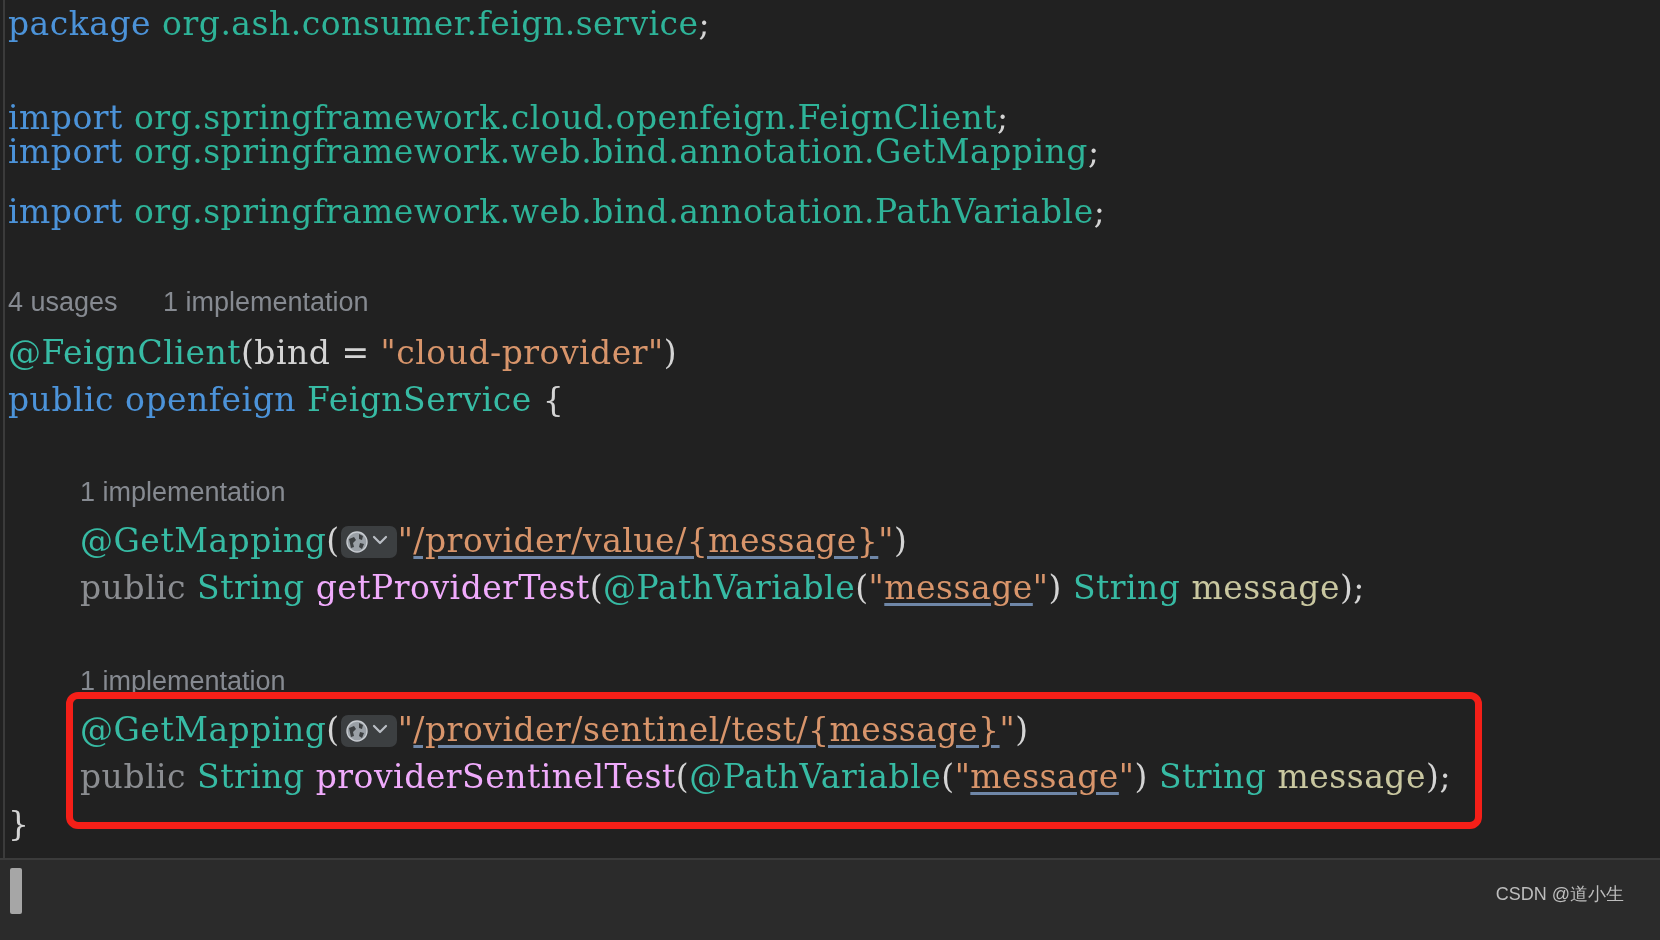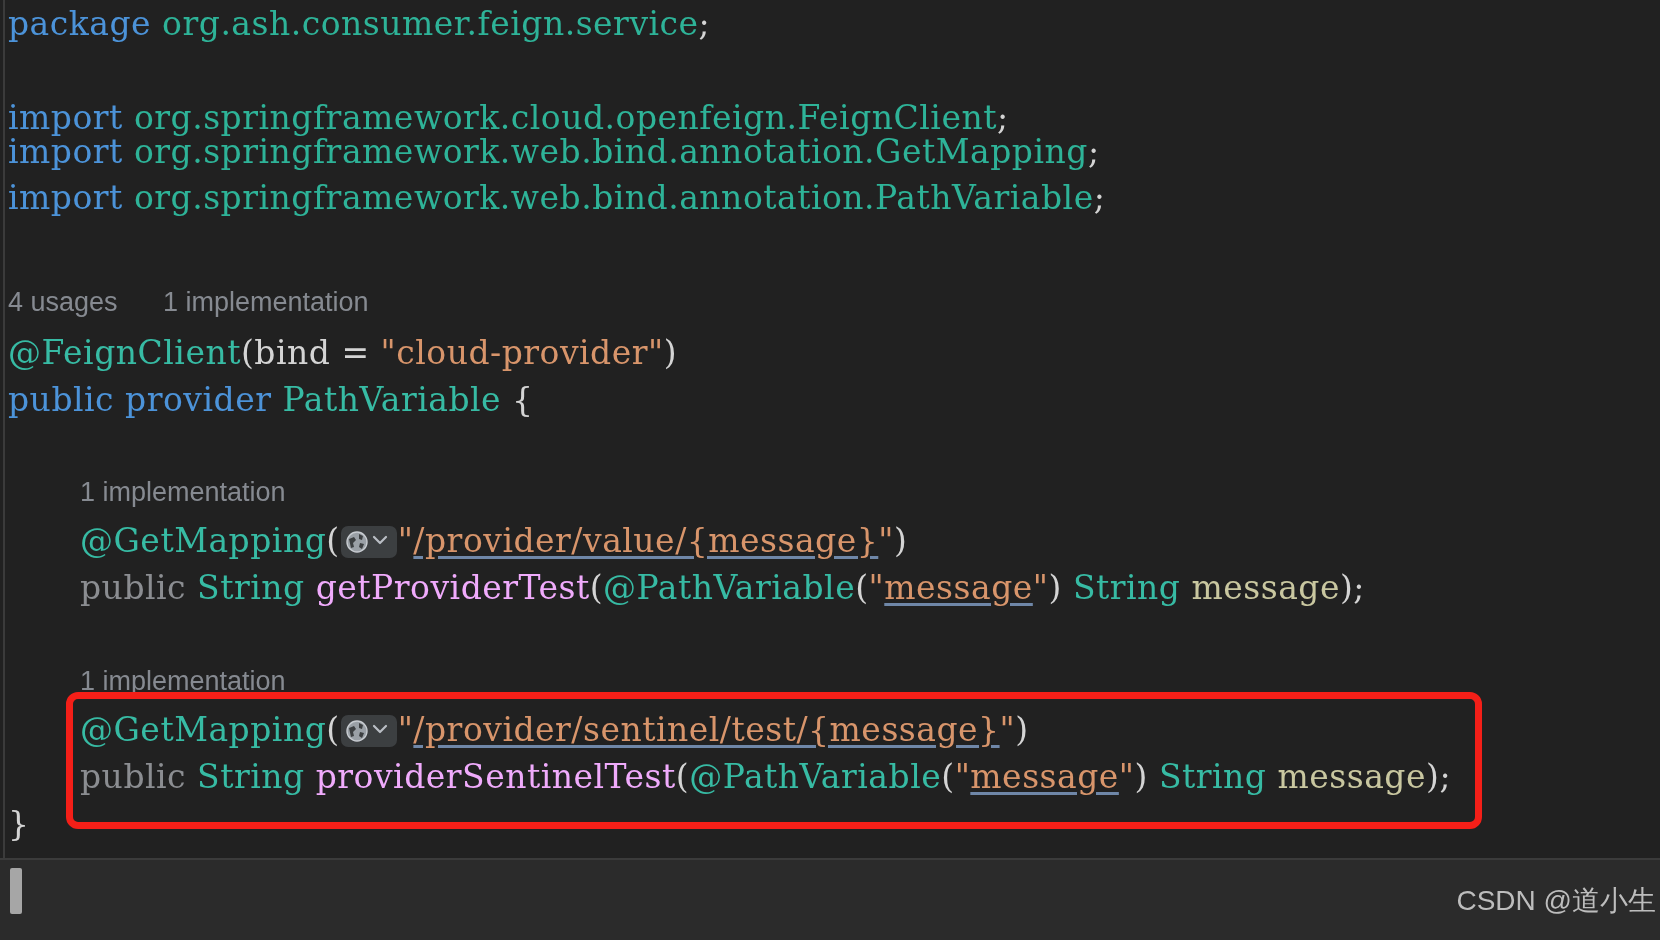--- a/index.html
+++ b/index.html
@@ -127,44 +127,44 @@
     position: absolute;
     left: 10px;
     top: 8px;
     width: 12px;
     height: 46px;
     background: #a6a6a6;
     border-radius: 2px;
   }
   .watermark {
     position: absolute;
-    right: 4px;
+    right: 36px;
     top: 22px;
     font-family: "Liberation Sans", "DejaVu Sans", sans-serif;
-    font-size: 28px;
+    font-size: 18px;
     color: #bdbdbd;
     white-space: pre;
   }
 </style>
 </head>
 <body>
 
 <div id="app">
 
   <div class="gutter-divider"></div>
 
   <div class="editor">
 
     <div id="code-lines">
         <div class="code-line" style="top: 0px;"><span class="kw">package</span><span class="plain"> </span><span class="pkg">org.ash.consumer.feign.service</span><span class="plain">;</span></div>
         <div class="code-line" style="top: 94px; text-align: center;"><span class="kw">import</span><span class="plain"> </span><span class="pkg">org.springframework.cloud.openfeign.FeignClient</span><span class="plain">;</span></div>
         <div class="code-line" style="top: 128px;"><span class="kw">import</span><span class="plain"> </span><span class="pkg">org.springframework.web.bind.annotation.GetMapping</span><span class="plain">;</span></div>
-        <div class="code-line" style="top: 174px;"><span class="kw">import</span><span class="plain"> </span><span class="pkg">org.springframework.web.bind.annotation.PathVariable</span><span class="plain">;</span></div>
+        <div class="code-line" style="top: 188px;"><span class="kw">import</span><span class="plain"> </span><span class="pkg">org.springframework.web.bind.annotation.PathVariable</span><span class="plain">;</span></div>
         <div class="code-line" style="top: 329px;"><span class="type">@FeignClient</span><span class="plain">(</span><span class="plain">bind</span><span class="plain"> = </span><span class="str">"cloud-provider"</span><span class="plain">)</span></div>
-        <div class="code-line" style="top: 376px;"><span class="kw">public</span><span class="plain"> </span><span class="kw">provider</span><span class="plain"> </span><span class="type">PathVariable</span><span class="plain"> {</span></div>
+        <div class="code-line" style="top: 376px;"><span class="kw">public</span><span class="plain"> </span><span class="kw">openfeign</span><span class="plain"> </span><span class="type">FeignService</span><span class="plain"> {</span></div>
         <div class="code-line" style="top: 800px;"><span class="plain">}</span></div>
       </div>
 
     <div id="indented-lines">
         <div class="code-line" style="top: 517px; left: 80px;"><span class="type">@GetMapping</span><span class="plain">(</span><span class="url-badge"><svg class="globe" viewBox="0 0 24 24">
               <circle cx="12" cy="12" r="10" fill="#9aa0a6" stroke="#c8ccd1" stroke-width="1.4"></circle>
               <path d="M4 9 L9 7 L11 10 L8 13 L9 17 L6 18 Z" fill="#3c3f41"></path>
               <path d="M14 4 L18 6 L17 10 L14 9 Z" fill="#3c3f41"></path>
               <path d="M15 13 L19 14 L17 19 L14 17 Z" fill="#3c3f41"></path>
             </svg><svg class="chev" viewBox="0 0 16 10">

